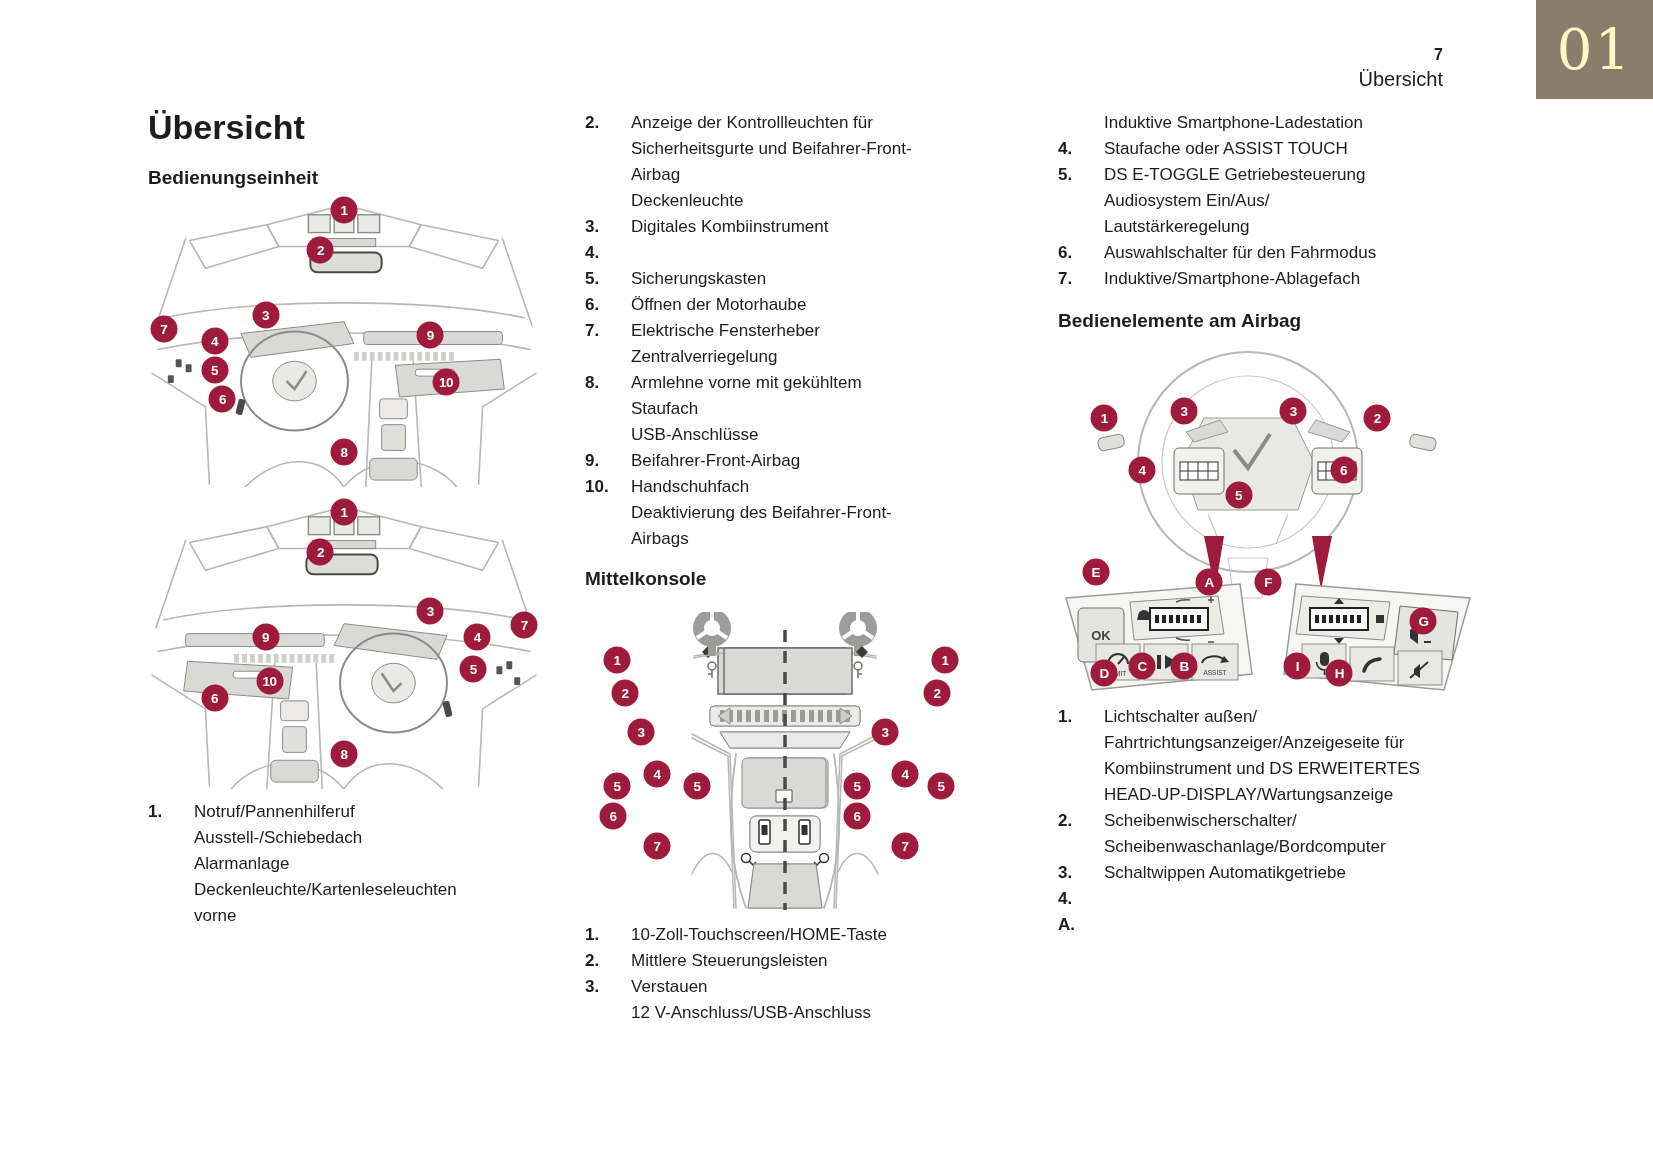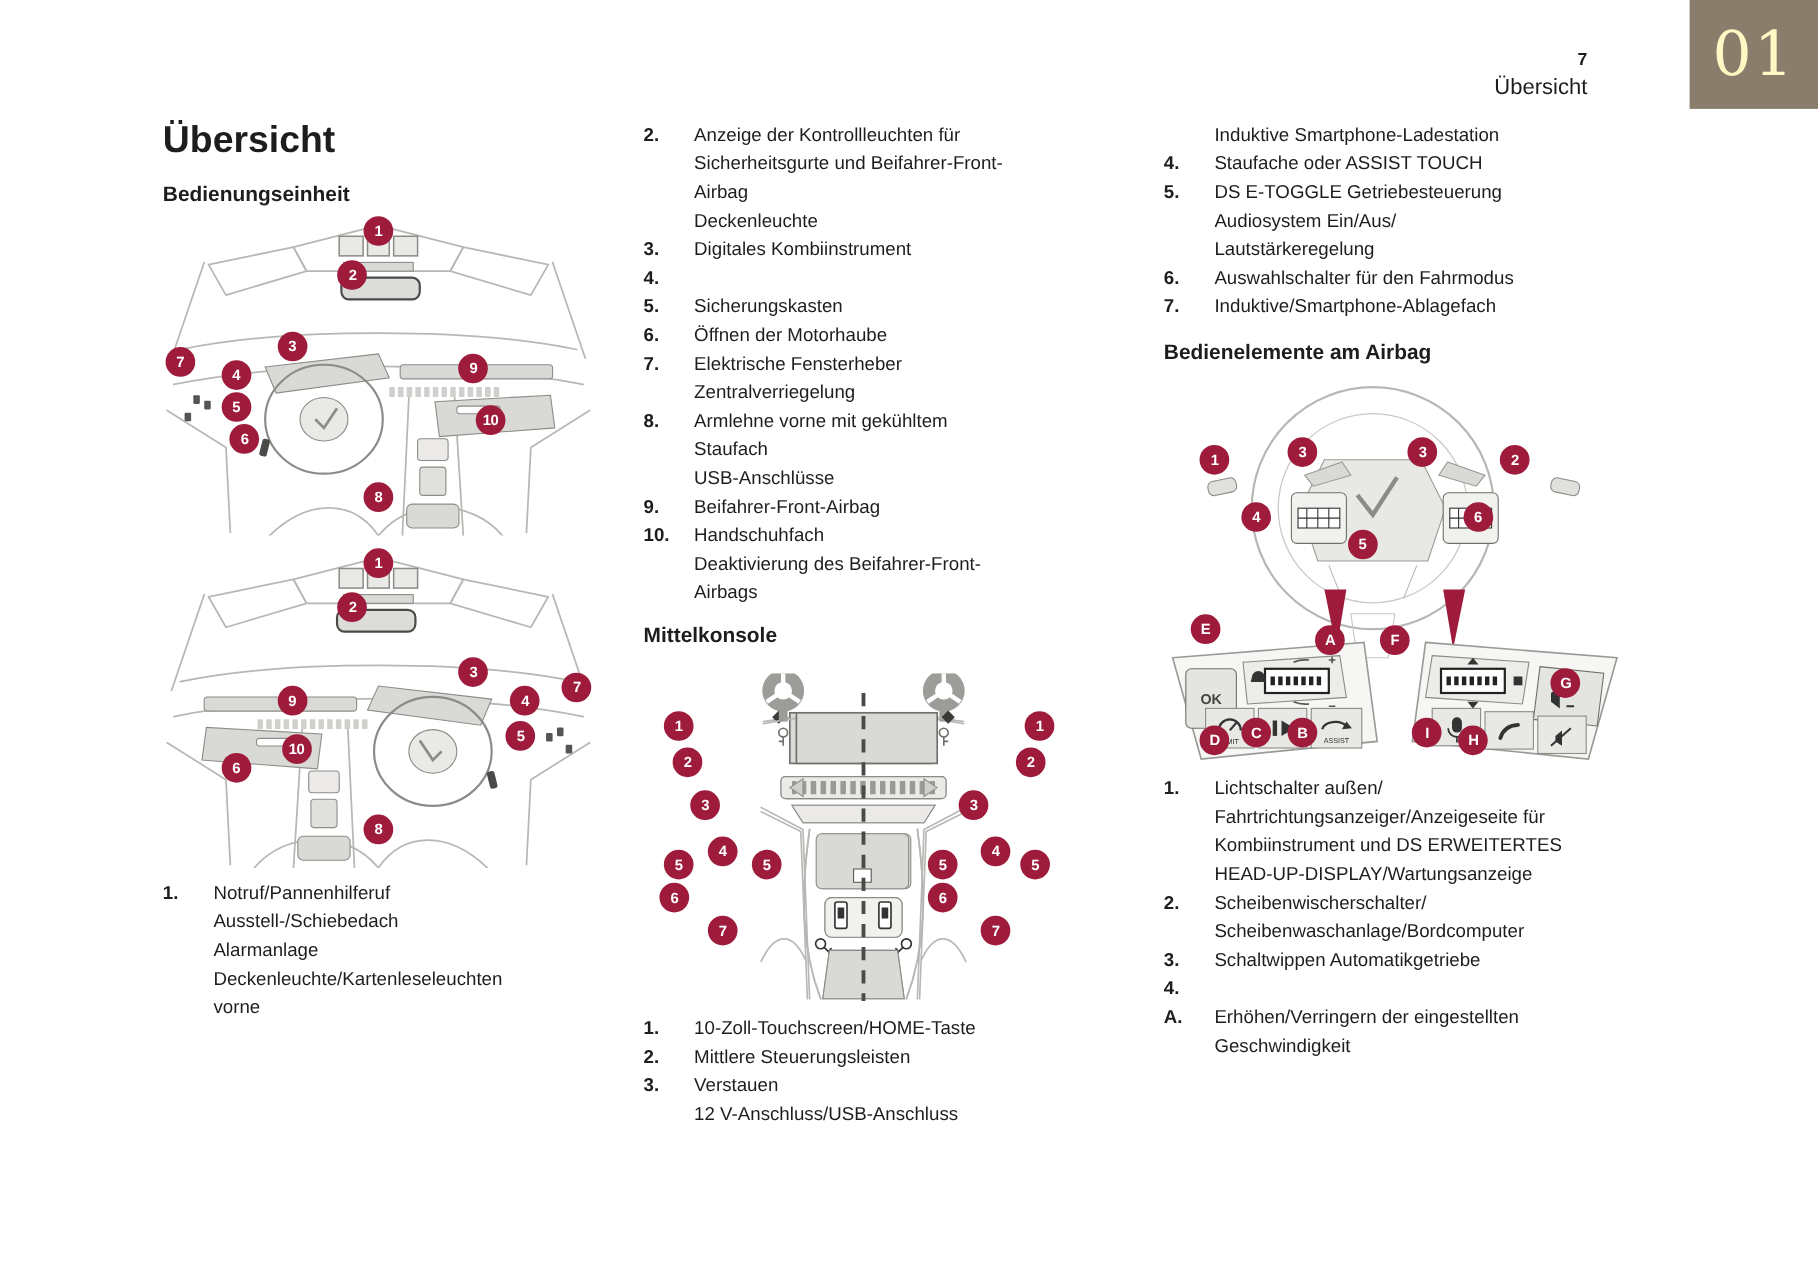--- a/index.html
+++ b/index.html
@@ -394,19 +394,17 @@
         </div>
         <div class="row">
           <span class="num">3.</span>
           <span class="txt">Schaltwippen Automatikgetriebe</span>
         </div>
         <div class="row">
           <span class="num">4.</span>
         </div>
         <div class="row">
           <span class="num">A.</span>
-          <span class="txt">Erhöhen/Verringern der eingestellten
-Geschwindigkeit</span>
         </div>
       </div>
   </div>
 
 </div>
 
 </body></html>

